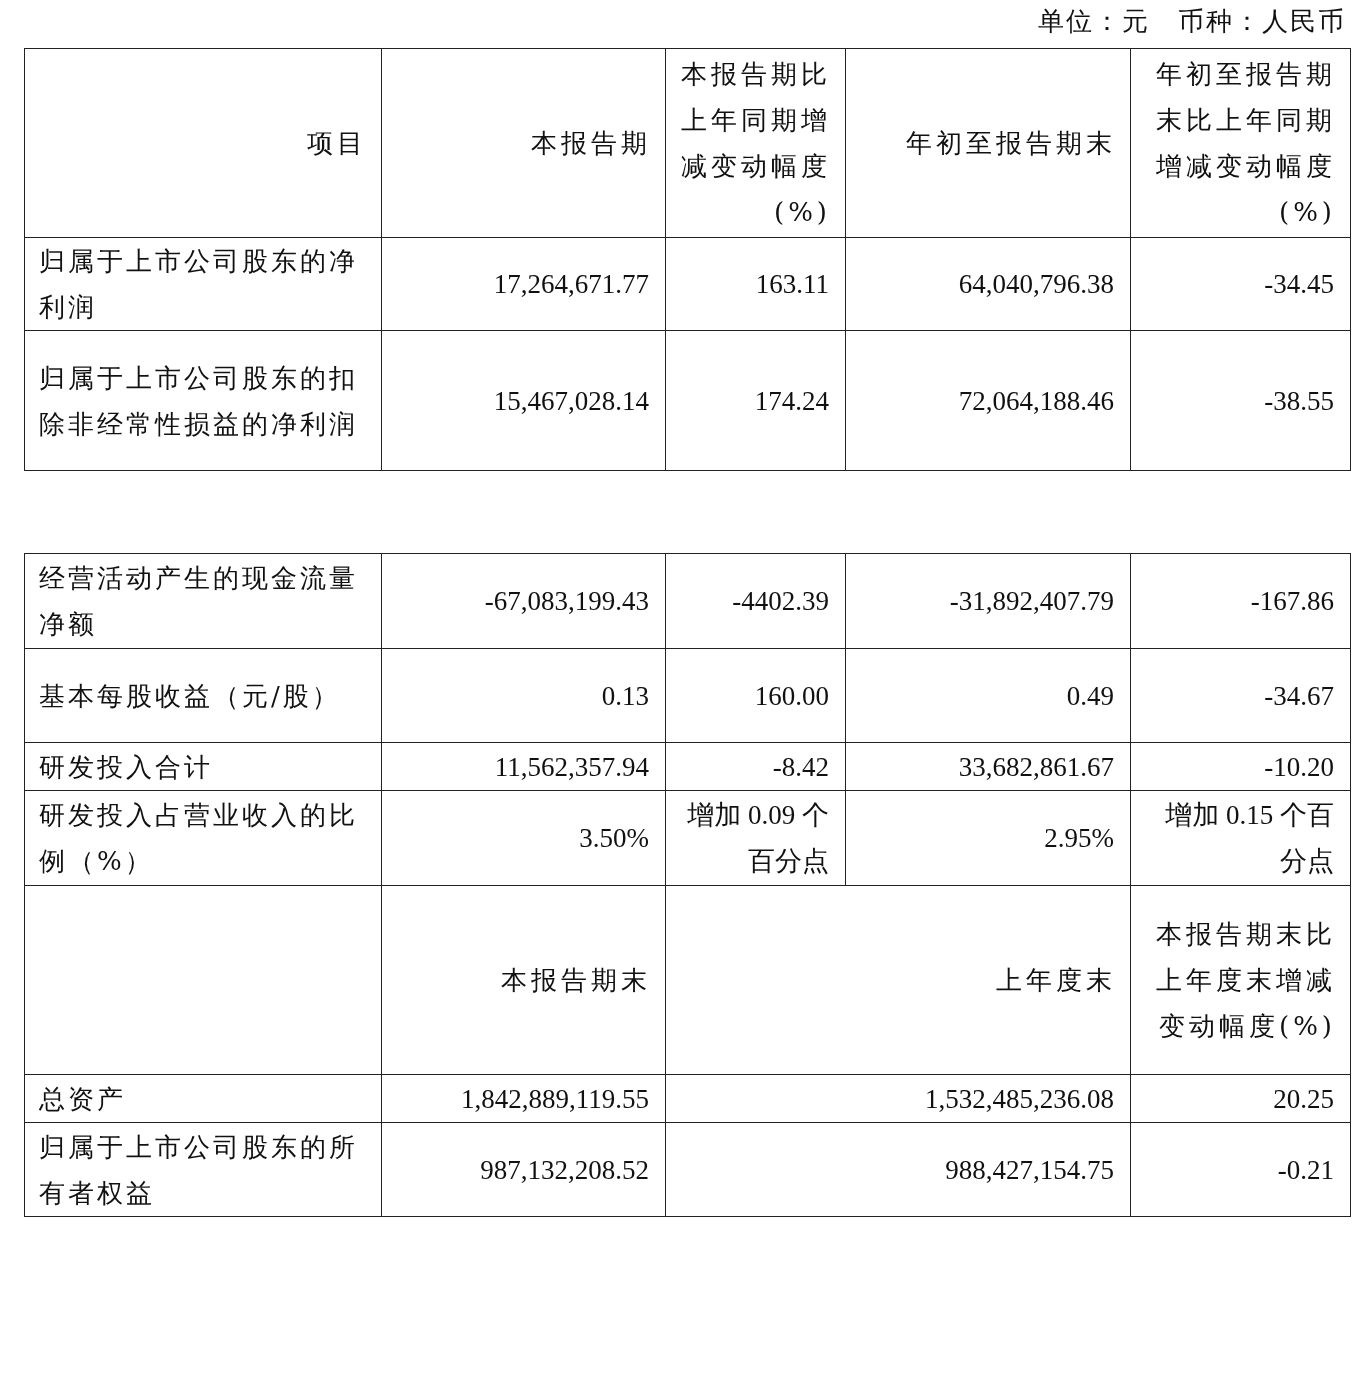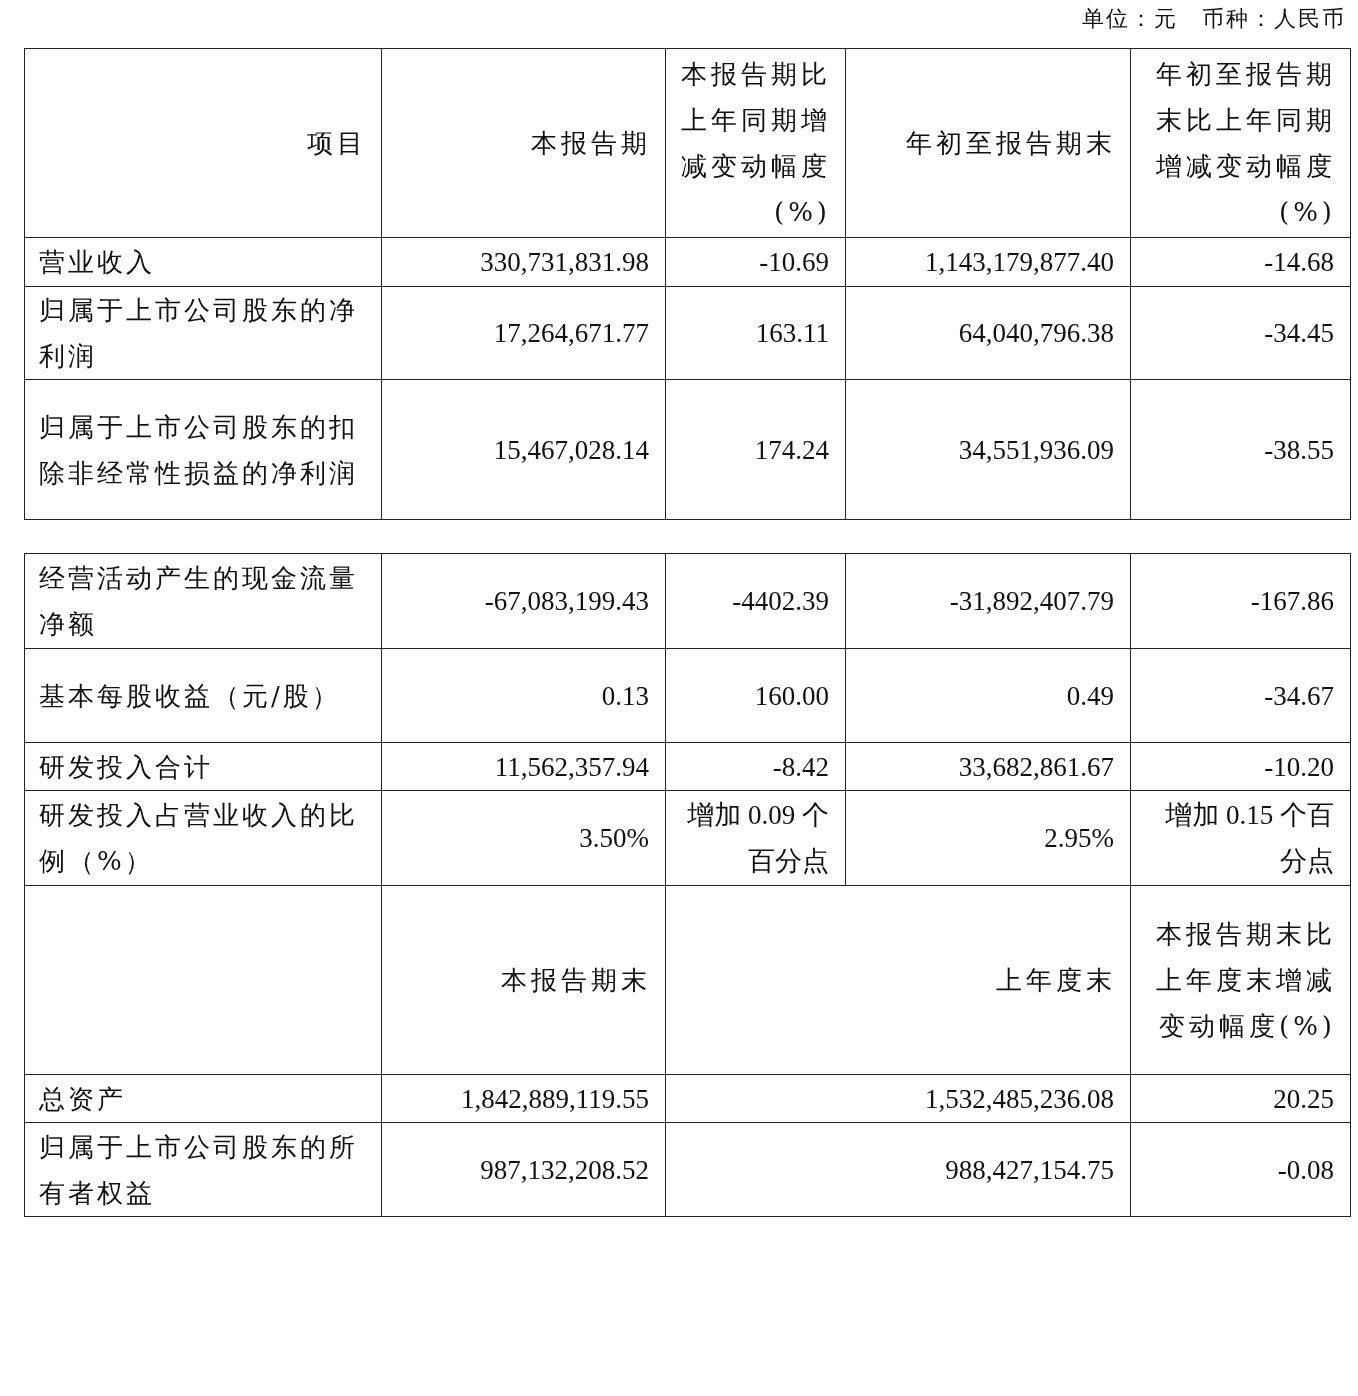--- a/index.html
+++ b/index.html
@@ -1,18 +1,18 @@
 <!DOCTYPE html>
 <html><head>
 <meta charset="utf-8">
 <style>
   html, body { margin: 0; padding: 0; background: #ffffff; }
   body { width: 1358px; height: 1396px; position: relative; overflow: hidden;
          font-family: "DejaVu Serif", "Liberation Serif", serif; color: #111; }
-  .unit { position: absolute; right: 12px; top: 4px; font-size: 22px; letter-spacing: 2px; }
+  .unit { position: absolute; right: 12px; top: 4px; font-size: 26px; letter-spacing: 2px; }
   table { position: absolute; left: 24px; border-collapse: collapse; table-layout: fixed; }
   td { border: 1.5px solid #222; font-size: 26px; line-height: 46px; padding: 0 14px; vertical-align: middle; }
   td.label { text-align: left; letter-spacing: 3px; }
   td.num { text-align: right; padding-right: 16px; font-family: "Liberation Serif", serif; font-size: 27px; }
   td.head { text-align: right; letter-spacing: 4px; }
   #t1 { top: 48px; }
   #t2 { top: 533px; margin-top: 20px; }
   .c1 { width: 357px; } .c2 { width: 284px; } .c3 { width: 180px; } .c4 { width: 285px; } .c5 { width: 220px; }
   td { box-sizing: border-box; }
 </style>
@@ -30,39 +30,32 @@
       <col class="c5">
     </colgroup>
   <tbody>
       <tr style="height:189px">
     <td class="head">项目</td>
     <td class="head">本报告期</td>
     <td class="head">本报告期比上年同期增减变动幅度(%)</td>
     <td class="head">年初至报告期末</td>
     <td class="head">年初至报告期末比上年同期增减变动幅度(%)</td>
   </tr>
-  <tr style="height:49px">
-    <td class="label">营业收入</td>
-    <td class="num">330,731,831.98</td>
-    <td class="num">-10.69</td>
-    <td class="num">1,143,179,877.40</td>
-    <td class="num">-14.68</td>
-  </tr>
   <tr style="height:67px">
     <td class="label">归属于上市公司股东的净利润</td>
     <td class="num">17,264,671.77</td>
     <td class="num">163.11</td>
     <td class="num">64,040,796.38</td>
     <td class="num">-34.45</td>
   </tr>
   <tr style="height:140px">
     <td class="label">归属于上市公司股东的扣除非经常性损益的净利润</td>
     <td class="num">15,467,028.14</td>
     <td class="num">174.24</td>
-    <td class="num">34,551,936.09</td>
+    <td class="num">72,064,188.46</td>
     <td class="num">-38.55</td>
   </tr>
 </tbody>
   </table>
 
 <table id="t2">
   <colgroup>
       <col class="c1">
       <col class="c2">
       <col class="c3">
@@ -107,16 +100,16 @@
   <tr style="height:48px">
     <td class="label">总资产</td>
     <td class="num">1,842,889,119.55</td>
     <td class="num" colspan="2">1,532,485,236.08</td>
     <td class="num">20.25</td>
   </tr>
   <tr style="height:94px">
     <td class="label">归属于上市公司股东的所有者权益</td>
     <td class="num">987,132,208.52</td>
     <td class="num" colspan="2">988,427,154.75</td>
-    <td class="num">-0.08</td>
+    <td class="num">-0.21</td>
   </tr>
 </tbody>
   </table>
 
 </body></html>

